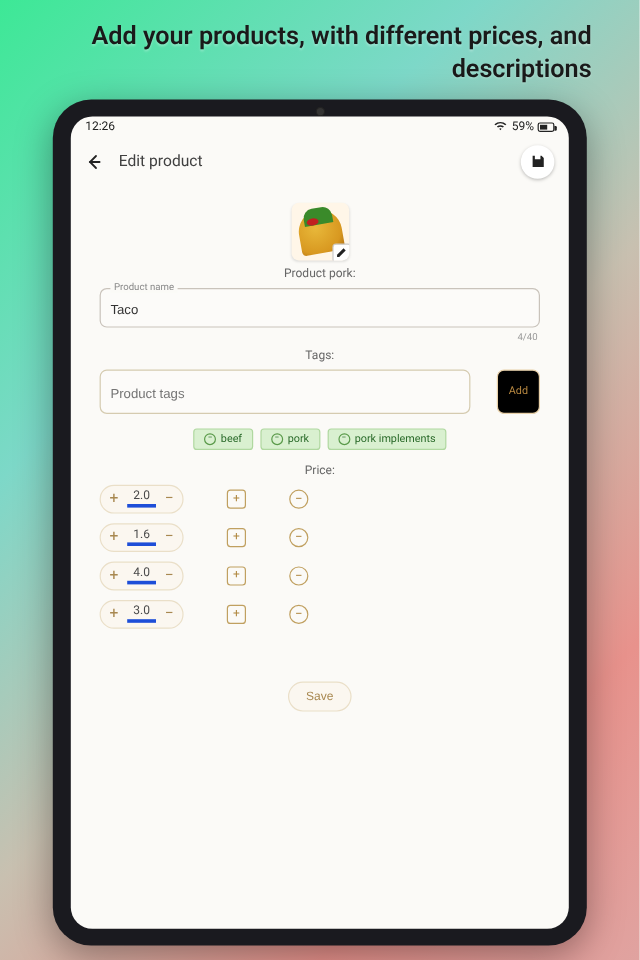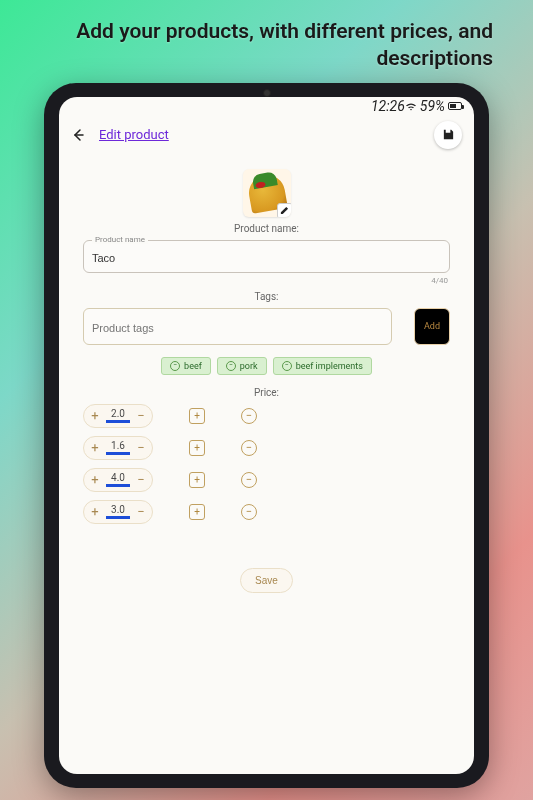--- a/index.html
+++ b/index.html
@@ -22,29 +22,29 @@
 .camera {
   position: absolute; top: 6px; left: 50%; transform: translateX(-50%);
   width: 8px; height: 8px; background: #333; border-radius: 50%;
   border: 1px solid #222;
 }
 .screen {
   width: 100%; height: 100%; background: #fbfaf7; border-radius: 18px;
   overflow: hidden; display: flex; flex-direction: column; position: relative;
 }
 .statusbar {
-  height: 18px; display: flex; align-items: center; justify-content: flex-end;
-  padding: 0 12px; font-size: 14px; color: #222; font-style: italic;
+  height: 18px; display: flex; align-items: center; justify-content: space-between;
+  padding: 0 12px; font-size: 10px; color: #222;
 }
 .statusbar .right { display: flex; align-items: center; gap: 3px; }
 .appbar {
   display: flex; align-items: center; gap: 14px; padding: 6px 12px 10px;
 }
 .back { font-size: 16px; line-height: 1; display: flex; }
-.title { font-size: 13px; color: #6d28d9; text-decoration: underline; }
+.title { font-size: 13px; color: #404040; }
 .savebtn {
   margin-left: auto; width: 28px; height: 28px; border-radius: 50%;
   background: #fff; box-shadow: 0 1px 3px rgba(0,0,0,0.25);
   display: flex; align-items: center; justify-content: center;
 }
 .content { flex: 1; padding: 4px 24px 0; overflow-y: auto; }
 .product-img-wrap { display: flex; justify-content: center; margin: 6px 0 4px; position: relative; }
 .product-img {
   width: 48px; height: 48px; border-radius: 6px;
   background: #fff6e8; overflow: hidden; box-shadow: 0 1px 2px rgba(0,0,0,0.1);
@@ -187,21 +187,21 @@
         <div class="product-img">
           <div class="taco"></div>
           <div class="edit-img-btn">
             <svg width="9" height="9" viewBox="0 0 10 10">
                 <path d="M1 9 L1 7 L7 1 L9 3 L3 9 Z" fill="#222"></path>
               </svg>
           </div>
         </div>
       </div>
 
-      <div class="section-label">Product name:</div>
+      <div class="section-label">Product pork:</div>
       <div class="field-wrap">
         <span class="float-label">Product name</span>
         <input class="text-input" value="Taco" style="">
       </div>
       <div class="counter">4/40</div>
 
       <div class="section-label">Tags:</div>
       <div class="tag-row">
         <div class="field-wrap warm">
           <input class="text-input" placeholder="Product tags" style="">
@@ -213,21 +213,21 @@
           <div class="chip">
             <span class="chip-x">−</span>
             <span>beef</span>
           </div>
           <div class="chip">
             <span class="chip-x">−</span>
             <span>pork</span>
           </div>
           <div class="chip">
             <span class="chip-x">−</span>
-            <span>beef implements</span>
+            <span>pork implements</span>
           </div>
         </div>
 
       <div class="section-label">Price:</div>
       <div class="price-rows" id="price-rows">
           <div class="price-row">
             <div class="pill">
               <span class="pbtn">+</span>
               <span class="pval">2.0</span>
               <span class="pbtn">−</span>

